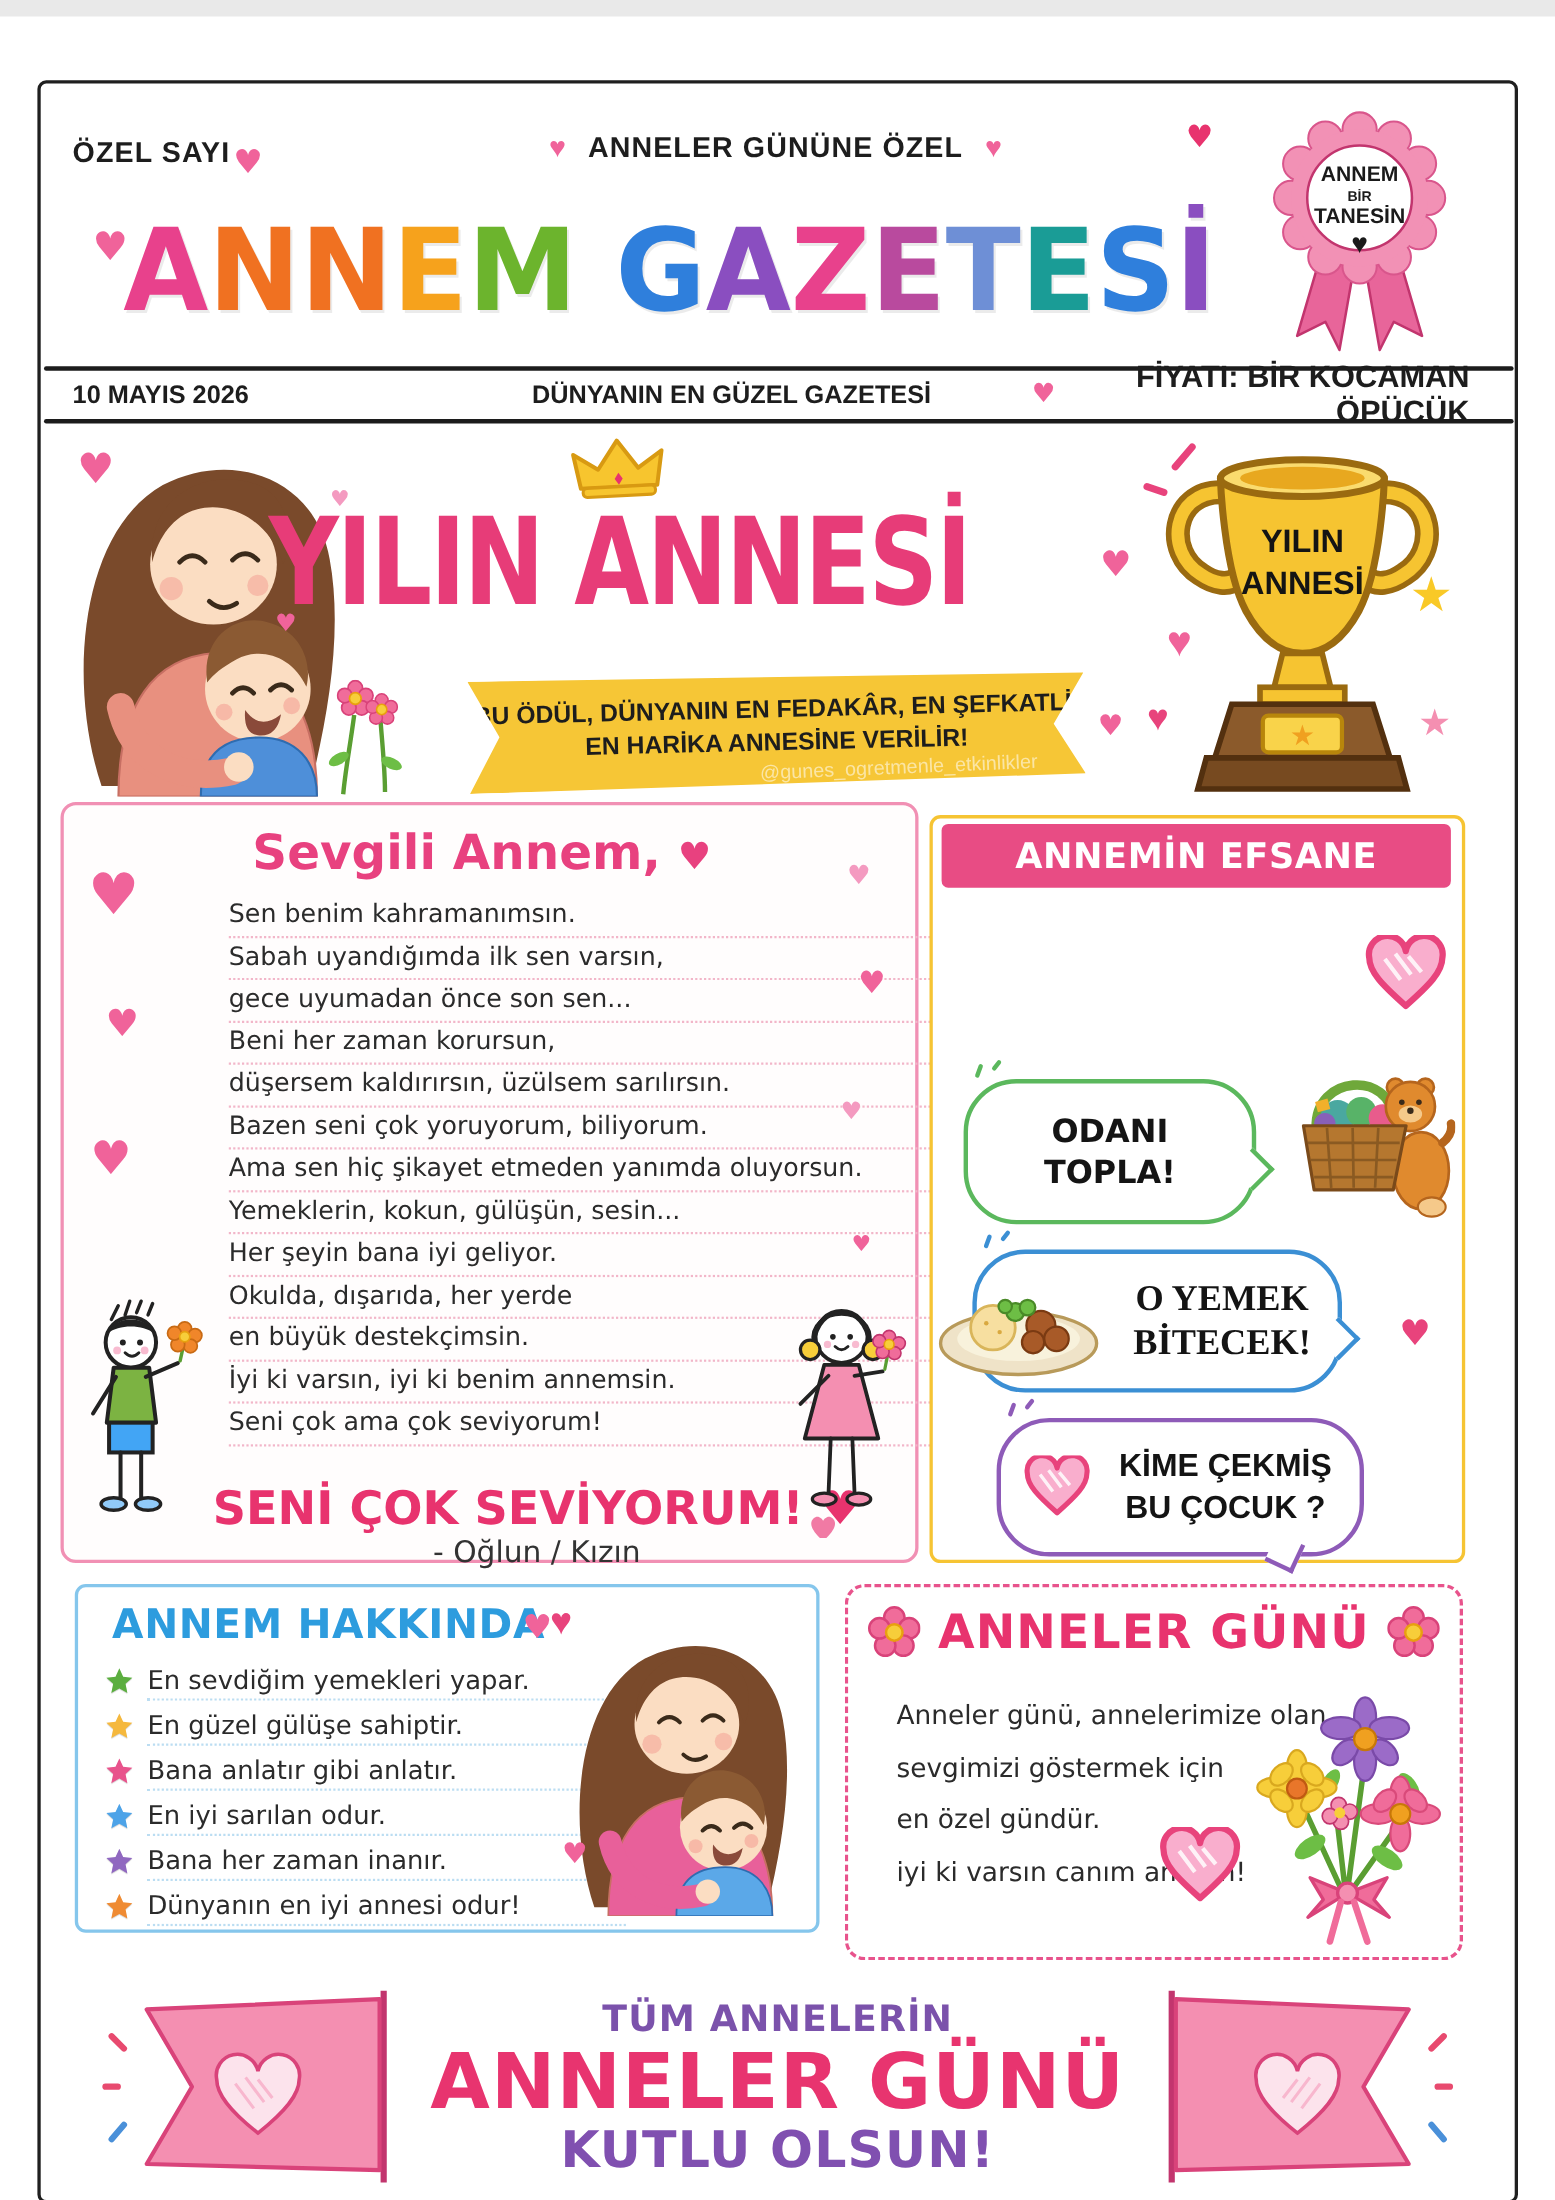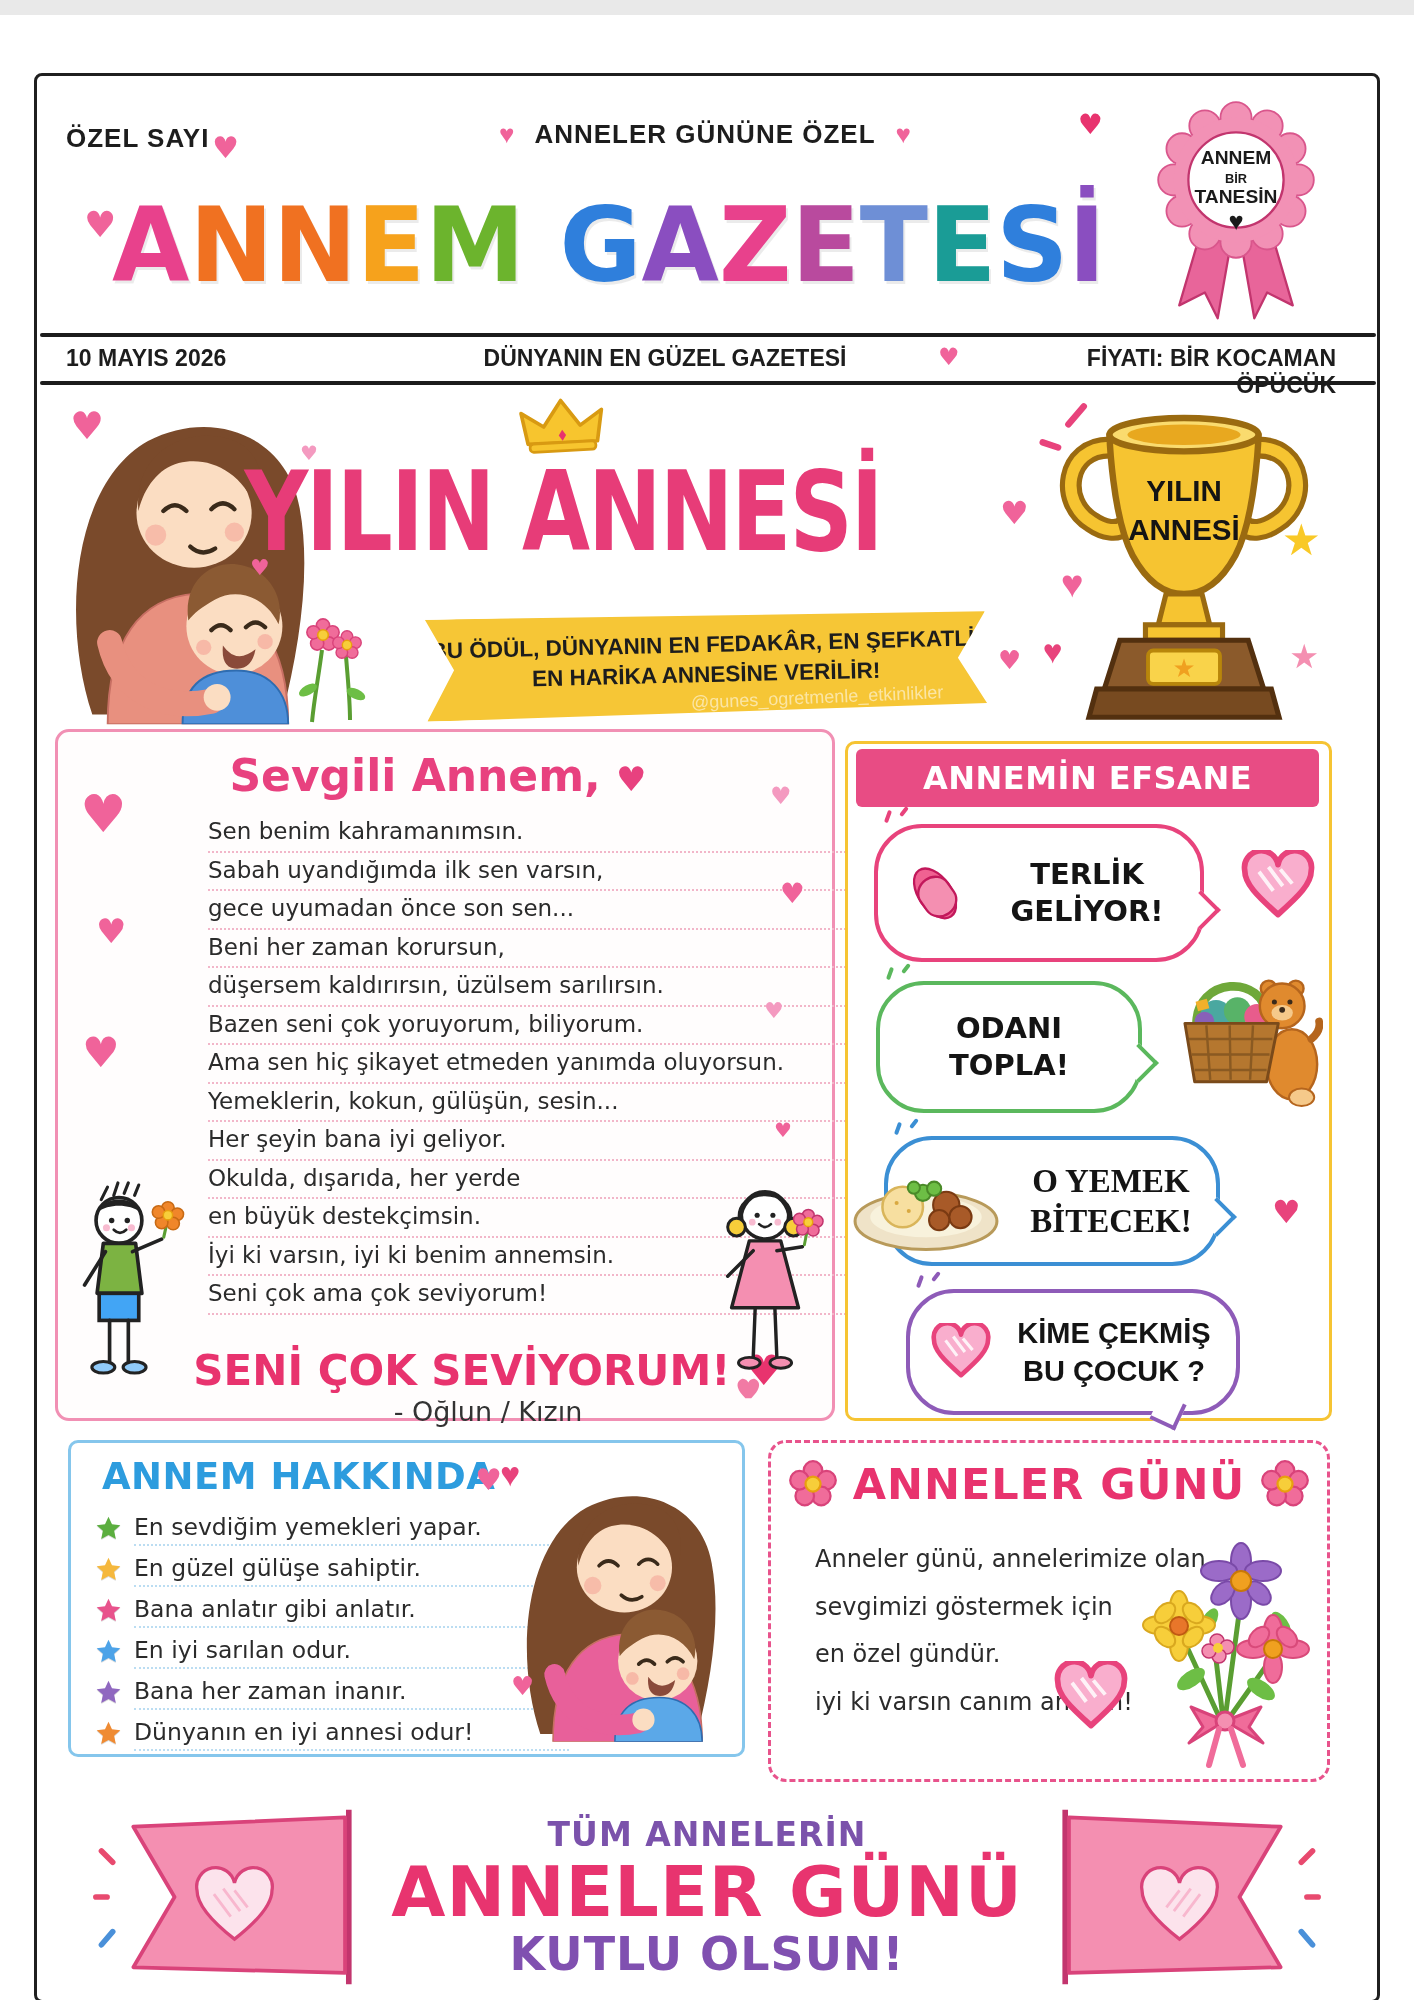--- a/index.html
+++ b/index.html
@@ -19,21 +19,21 @@
   #title{left:112px;top:178px;width:1010px;font-family:"DejaVu Sans",sans-serif;font-weight:700;
     font-size:100px;line-height:1.05;letter-spacing:0px;white-space:nowrap;transform:scaleY(1.04);}
   #title span{text-shadow:2px 3px 0 rgba(0,0,0,0.08);}
   
   #badge{left:1138px;top:78px;width:196px;height:238px;}
   
   .rule{left:40px;width:1336px;height:4px;background:#1c1c1c;border-radius:2px;}
   #rule-top{top:318px;} #rule-bottom{top:366px;}
   #date-left{left:66px;top:330px;font-size:23px;font-weight:700;color:#1d1d1d;}
   #date-center{left:390px;top:330px;width:550px;text-align:center;font-size:23px;font-weight:700;color:#1d1d1d;}
-  #date-right{left:1020px;top:330px;width:316px;text-align:right;font-size:23px;font-weight:700;color:#1d1d1d;}
+  #date-right{left:1020px;top:312px;width:316px;text-align:right;font-size:28px;font-weight:700;color:#1d1d1d;}
   
   #hero-mom{left:52px;top:380px;width:288px;height:332px;}
   #hero-flowers{left:284px;top:575px;width:90px;height:135px;}
   #hero-crown{left:516px;top:380px;width:92px;height:64px;transform:rotate(-3deg);}
   #hero-headline{left:238px;top:432px;width:650px;text-align:center;font-family:"DejaVu Sans",sans-serif;
     font-weight:700;font-size:88px;letter-spacing:-2px;color:#E73C78;transform:scaleY(1.25);transform-origin:top;}
   #hero-banner{left:426px;top:598px;width:560px;height:102px;background:#F6C636;transform:rotate(-1.4deg);
     clip-path:polygon(0% 0%,100% 5%,95% 50%,100% 95%,0% 100%,5% 50%);text-align:center;padding-top:17px;box-sizing:border-box;}
   #hero-banner .bl{font-size:22.5px;font-weight:700;color:#1d1d1d;line-height:30px;}
   #banner-watermark{position:absolute;right:44px;bottom:4px;font-size:18px;color:rgba(255,255,255,0.55);transform:rotate(-1deg);}
@@ -321,33 +321,20 @@
       <ellipse cx="74" cy="196" rx="11" ry="5.5" fill="#F48FB1" stroke="#222" stroke-width="3"></ellipse>
       <g transform="translate(28,206)">
         <path d="M10,26 C2,18 0,12 4,8 C8,4 12,8 13,10 C14,8 18,4 22,8 C26,12 24,18 16,26 Z" fill="#F06C9A" opacity="0.9"></path>
       </g>
     </svg>
   </div>
 
   <div class="abs" id="quotes-box">
     <div class="nosel" id="quotes-banner">ANNEMİN EFSANE SÖZLERİ♥</div>
 
-    <div class="bubble" id="bubble-1">
-      <svg id="slipper" viewBox="0 0 100 95">
-        <g transform="rotate(-35 50 48)">
-          <ellipse cx="50" cy="48" rx="21" ry="36" fill="#F06292" stroke="#C2185B" stroke-width="3"></ellipse>
-          <path d="M29,46 a21,19 0 0 1 42,0 l0,14 a21,19 0 0 1 -42,0 z" fill="#F48FB1" stroke="#C2185B" stroke-width="3"></path>
-        </g>
-      </svg>
-      <div class="bub-text nosel">
-        <div>TERLİK</div>
-        <div>GELİYOR!</div>
-      </div>
-      <i class="tail"></i>
-    </div>
     <svg class="sk" style="left:392px;top:106px;width:76px;height:72px;">
         <use href="#sk-heart"></use>
       </svg>
 
     <div class="bubble" id="bubble-2">
       <div class="bub-text nosel">
         <div>ODANI</div>
         <div>TOPLA!</div>
       </div>
       <i class="tail"></i>

